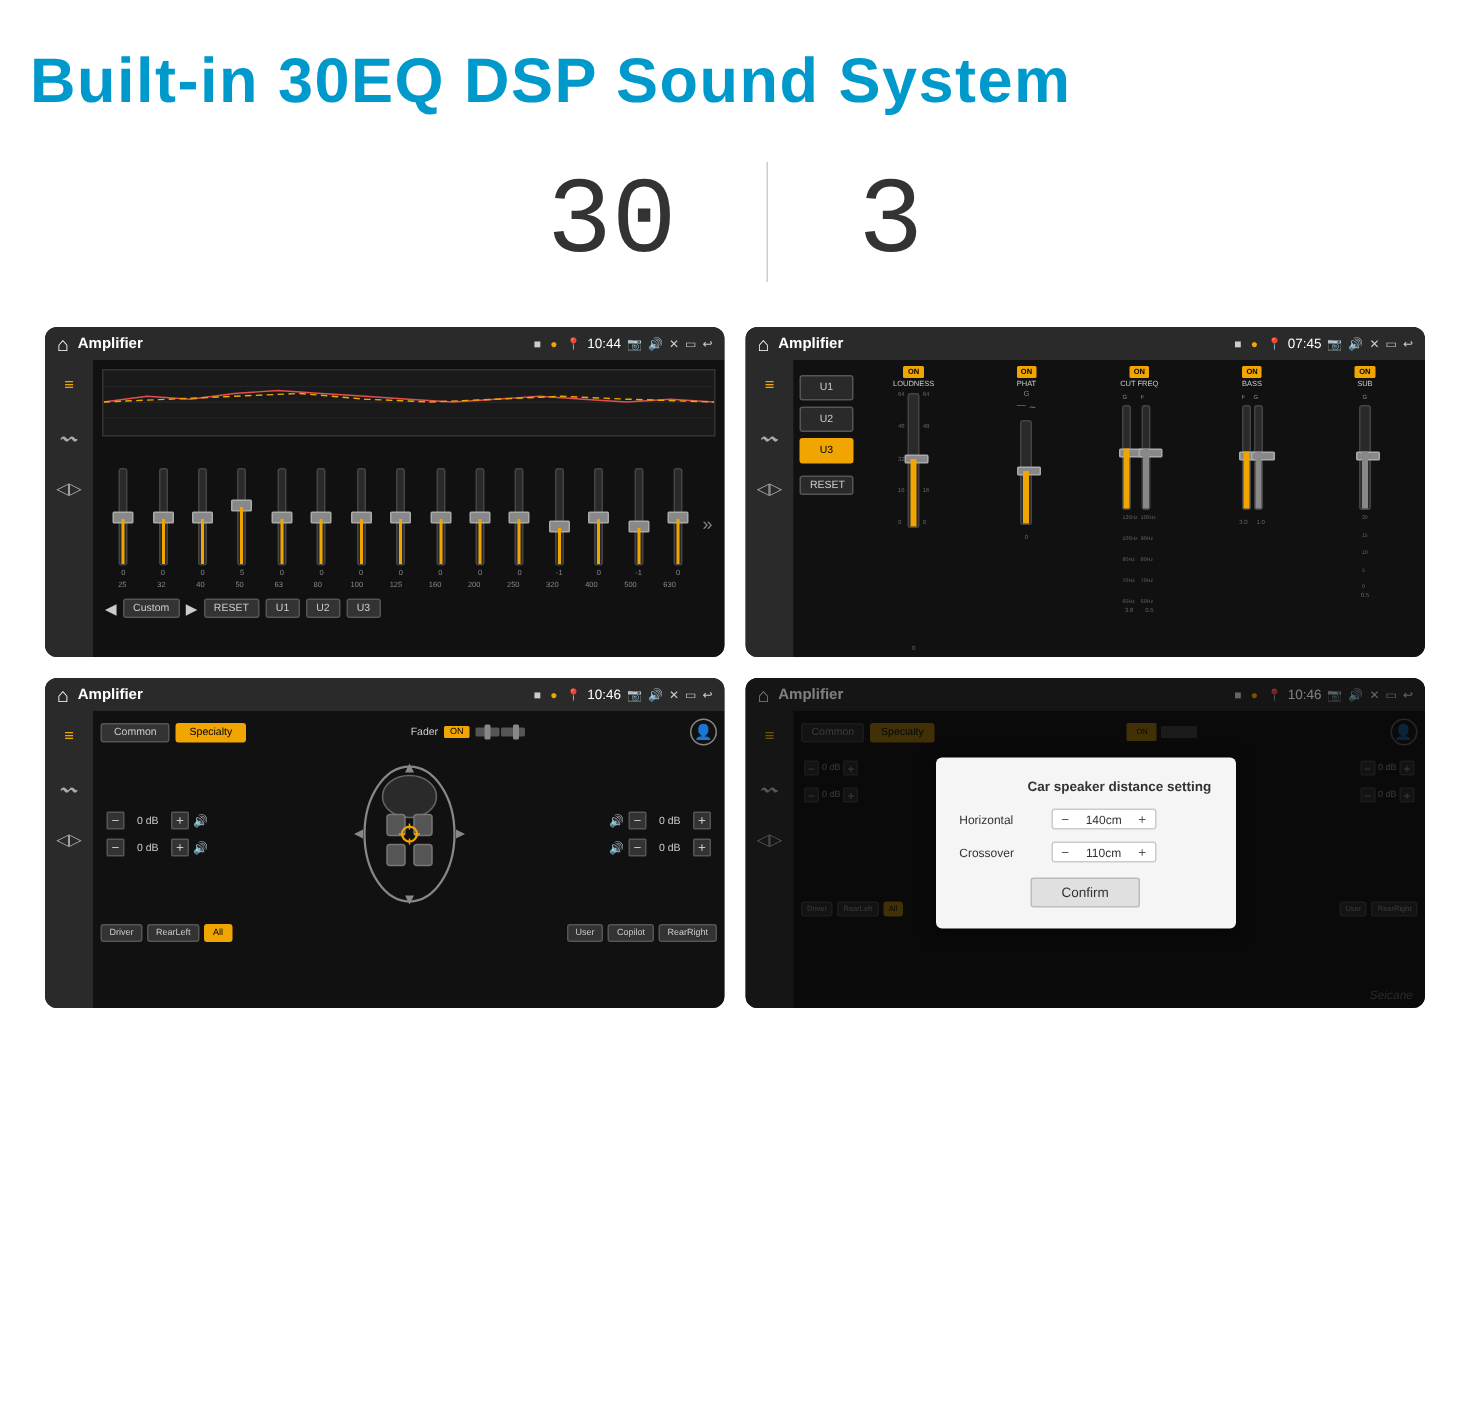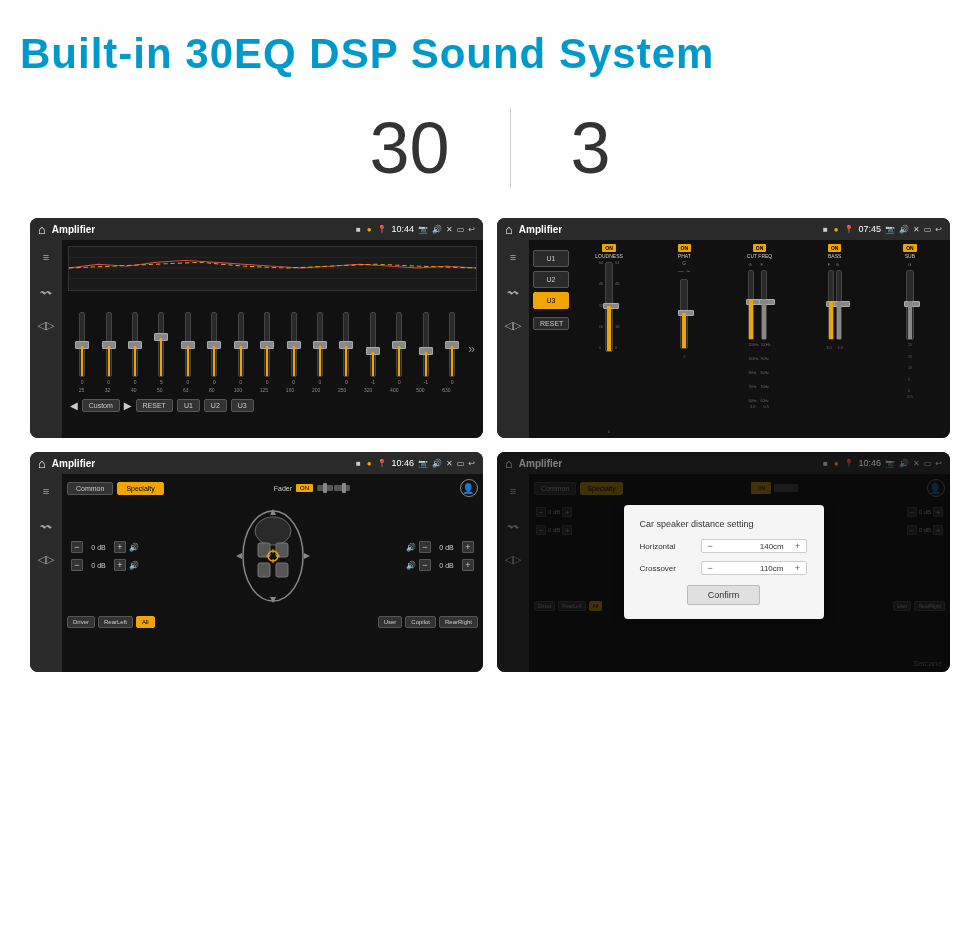--- a/index.html
+++ b/index.html
@@ -26,20 +26,21 @@
       display: flex;
       justify-content: center;
       align-items: center;
       gap: 0;
       padding: 10px 0 30px;
     }
     .stat-item {
       display: flex;
       align-items: center;
       padding: 0 60px;
+      font-family: Liberation Mono, monospace;
     }
     .stat-number {
       font-size: 72px;
       font-weight: 300;
       color: #333;
       line-height: 1;
     }
     .stat-label {
       font-size: 16px;
       color: #555;
@@ -358,23 +359,23 @@
     .dialog-box {
       background: #f5f5f5;
       border-radius: 4px;
       padding: 14px 16px;
       width: 200px;
       box-shadow: 0 2px 10px rgba(0,0,0,0.5);
     }
     .dialog-title {
       font-size: 9px;
       color: #333;
-      font-weight: normal;
+      font-weight: bold;
       margin-bottom: 10px;
-      text-align: left;
+      text-align: right;
     }
     .dialog-row {
       display: flex;
       align-items: center;
       gap: 6px;
       margin-bottom: 8px;
     }
     .dialog-label {
       font-size: 8px;
       color: #333;
@@ -395,21 +396,20 @@
       cursor: pointer;
       background: none;
       border: none;
       padding: 0 2px;
     }
     .dialog-value {
       font-size: 8px;
       color: #333;
       min-width: 36px;
       text-align: center;
-      margin-left: 36px;
     }
     .dialog-confirm-btn {
       display: block;
       margin: 10px auto 0;
       background: #e0e0e0;
       border: 1px solid #bbb;
       border-radius: 2px;
       font-size: 9px;
       color: #333;
       padding: 4px 20px;

